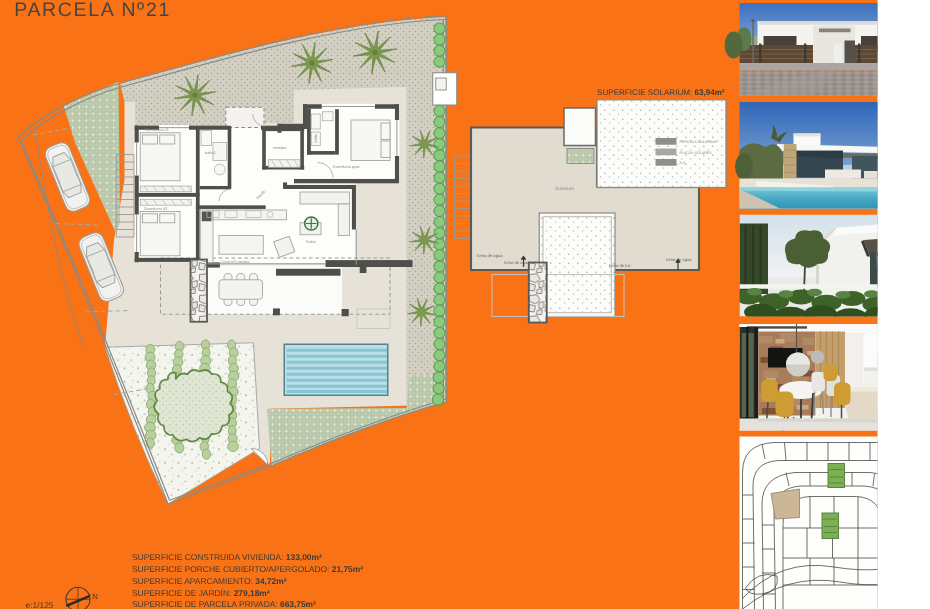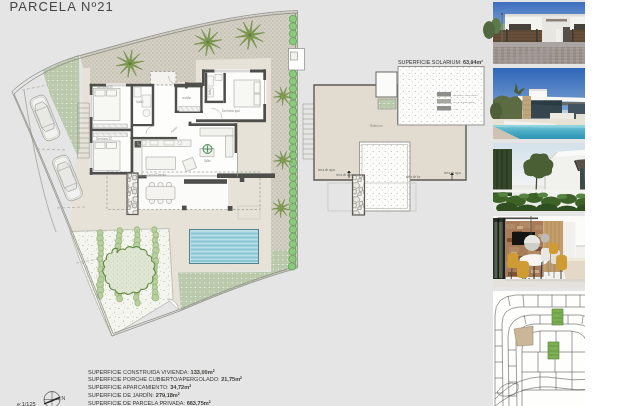--- a/index.html
+++ b/index.html
@@ -1,17 +1,17 @@
 <!DOCTYPE html>
 <html><head>
 <meta charset="utf-8">
 <style>
 html,body{margin:0;padding:0;background:#fff;}
 *{font-family:"Liberation Sans",sans-serif;}
-#page{position:relative;width:585px;height:406px;overflow:hidden;background:#e5e5e5;}
+#page{position:relative;width:585px;height:406px;overflow:hidden;background:#f97316;}
 </style>
 </head>
 <body>
 <div id="page">
 <svg width="620" height="406" viewBox="0 0 620 406">
 <defs>
 
   <pattern id="dotbeige" width="4" height="4" patternUnits="userSpaceOnUse">
     <rect width="4" height="4" fill="#d3cfc2"></rect>
     <circle cx="1" cy="1" r="0.5" fill="#a19e92"></circle>

